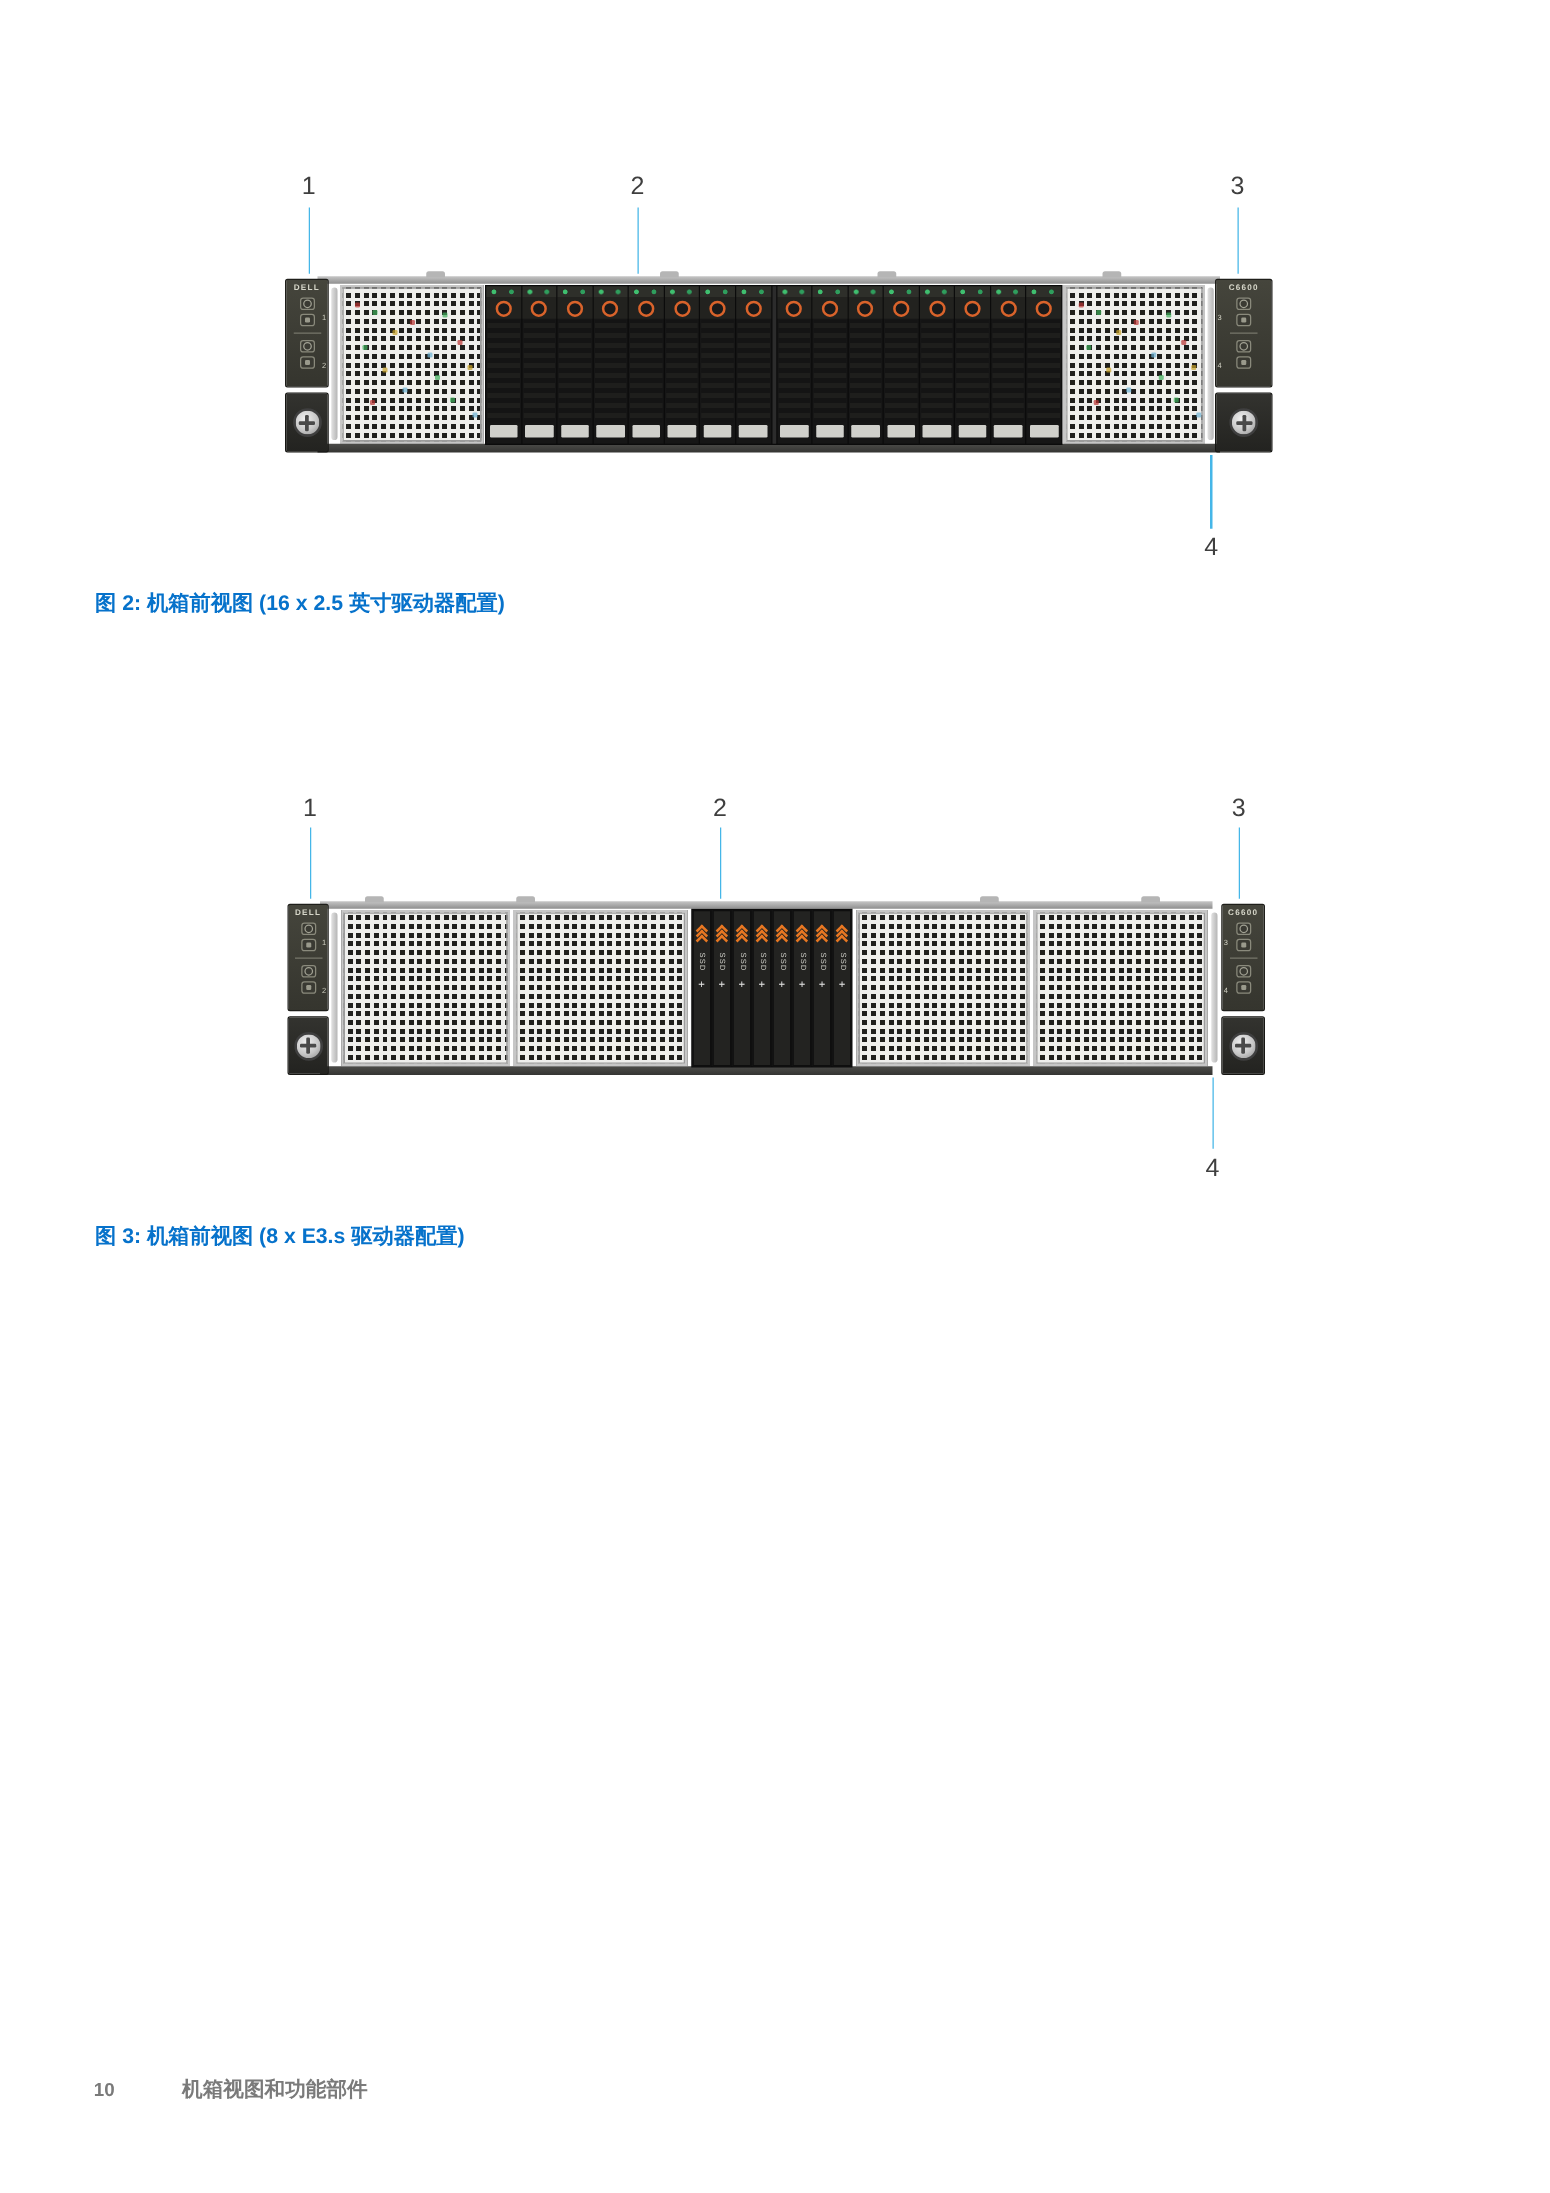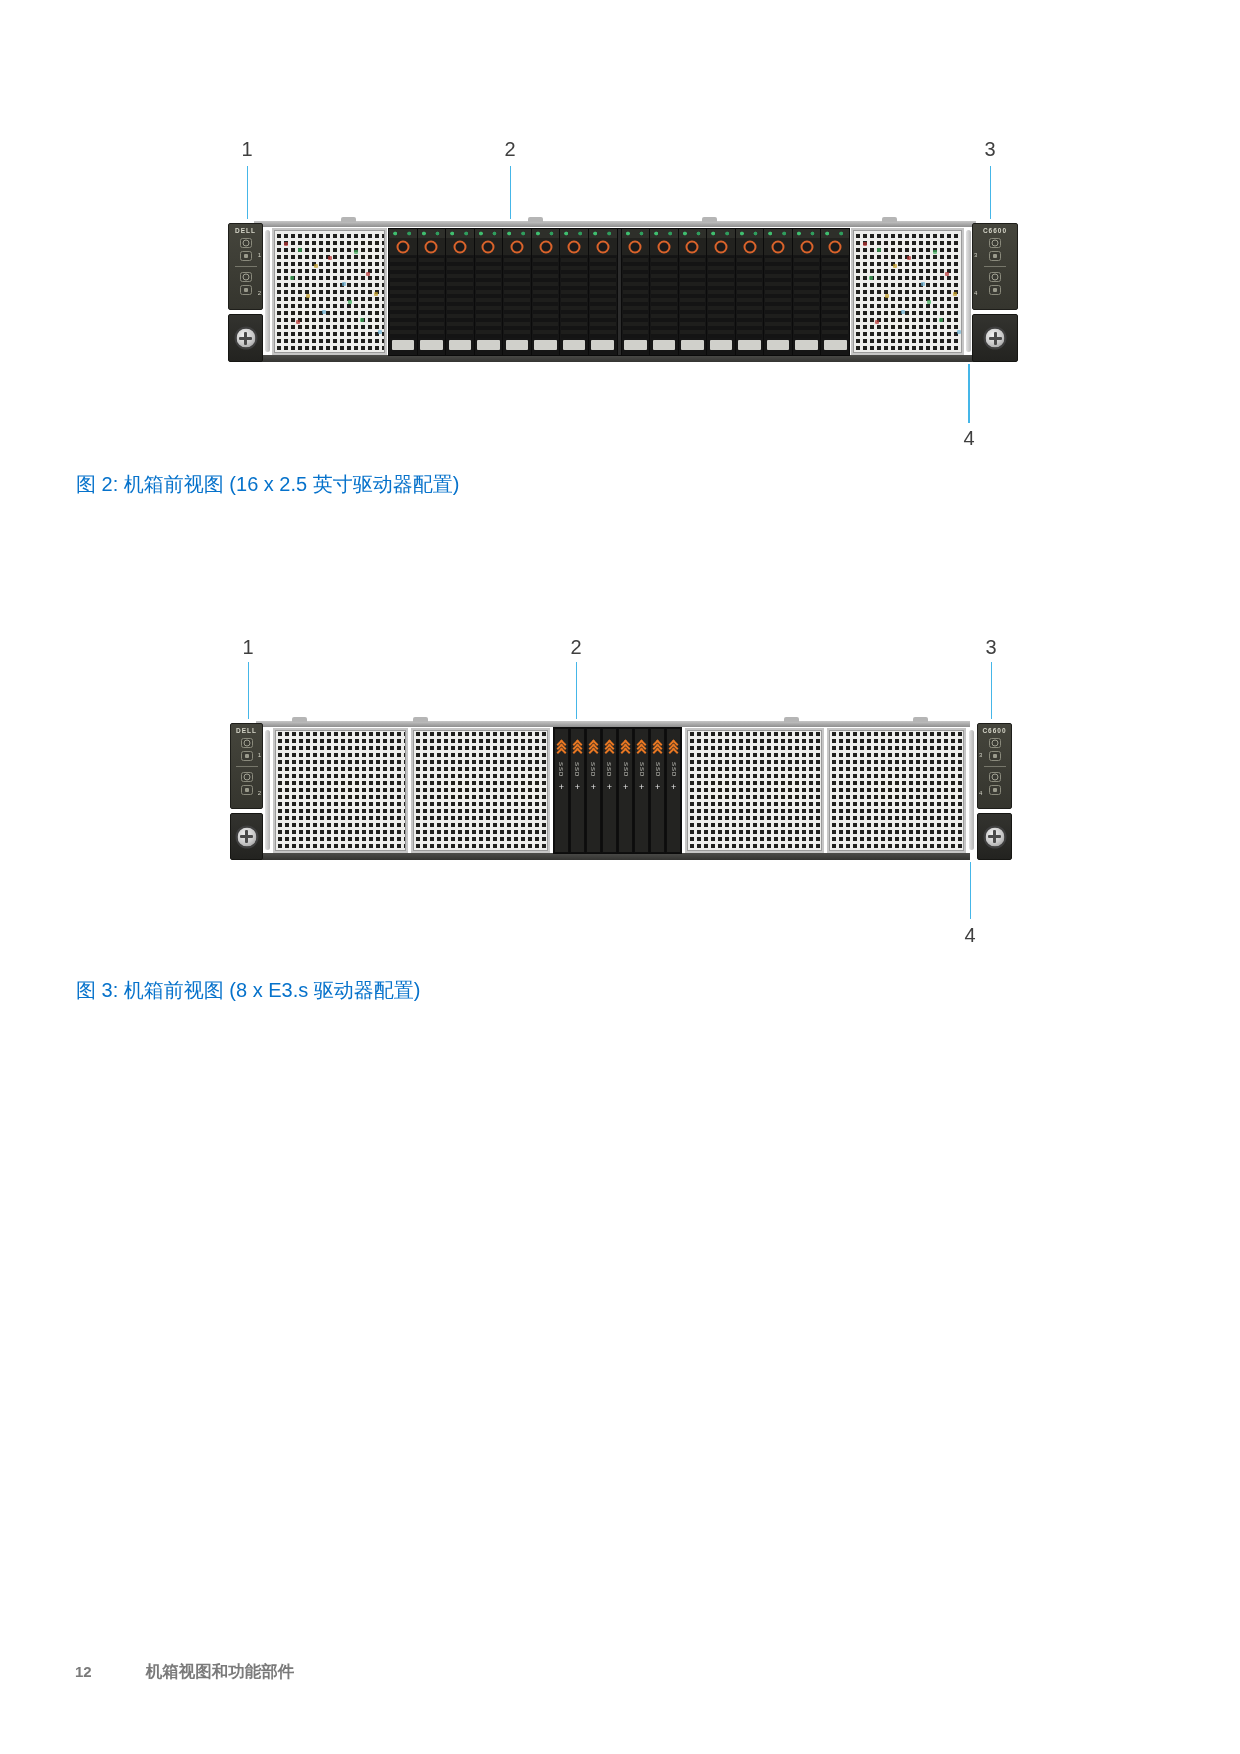--- a/index.html
+++ b/index.html
@@ -6,21 +6,21 @@
     --caption-blue:#0672CB; --leader-line:#45B6E8; --footer-gray:#7A7A7A;
     --latch-orange:#D9632B; --led-green:#3FBF6F; --chev:#E87722;
   }
   *{margin:0;padding:0;box-sizing:border-box}
   html,body{background:#fff}
   .page{position:relative;width:1240px;height:1754px;background:#fff;overflow:hidden;
         font-family:"Liberation Sans","DejaVu Sans",sans-serif}
   
   .callout{position:absolute;font-size:20px;line-height:20px;color:#3f3f3f;transform:translateX(-50%);}
   .leader{position:absolute;width:1.5px;background:var(--leader-line)}
-  .caption{position:absolute;font-size:20px;font-weight:400;color:var(--caption-blue);white-space:nowrap}
+  .caption{position:absolute;font-size:17px;font-weight:700;color:var(--caption-blue);white-space:nowrap}
   
   .server{position:absolute}
   .rail{position:absolute;left:26px;right:42px;top:0;height:6px;background:linear-gradient(#c6c6c6,#8f8f8f)}
   .tab{position:absolute;top:-4px;width:15px;height:5px;background:#b5b5b5;border-radius:2px 2px 0 0}
   .lip{position:absolute;left:26px;right:42px;bottom:0;height:7px;background:linear-gradient(#4c4c49,#343432)}
   .handle{position:absolute;top:9px;bottom:10px;width:5px;border-radius:3px;background:linear-gradient(90deg,#e2e2e2,#b5b5b5)}
   .ear{position:absolute;top:1px;bottom:0}
   .earPanel{position:absolute;top:1px;left:0;right:0;height:62%;background:linear-gradient(#45453c,#35352e);
             border:1px solid #1e1e1a;border-radius:2px}
   .earLatch{position:absolute;left:0;right:0;bottom:0;height:34%;background:linear-gradient(#33332f,#232320);
@@ -374,17 +374,17 @@
         <div class="earLatch">
           <i class="screw"></i>
         </div>
       </div>
     </div>
 
     <p class="caption" style="left:76px;top:977px">图 3: 机箱前视图 (8 x E3.s 驱动器配置)</p>
   </section>
 
   <footer class="footer">
-    <span class="pnum">12</span>
+    <span class="pnum">10</span>
     <span class="ftext">机箱视图和功能部件</span>
   </footer>
 
 </div>
 
 </body></html>

